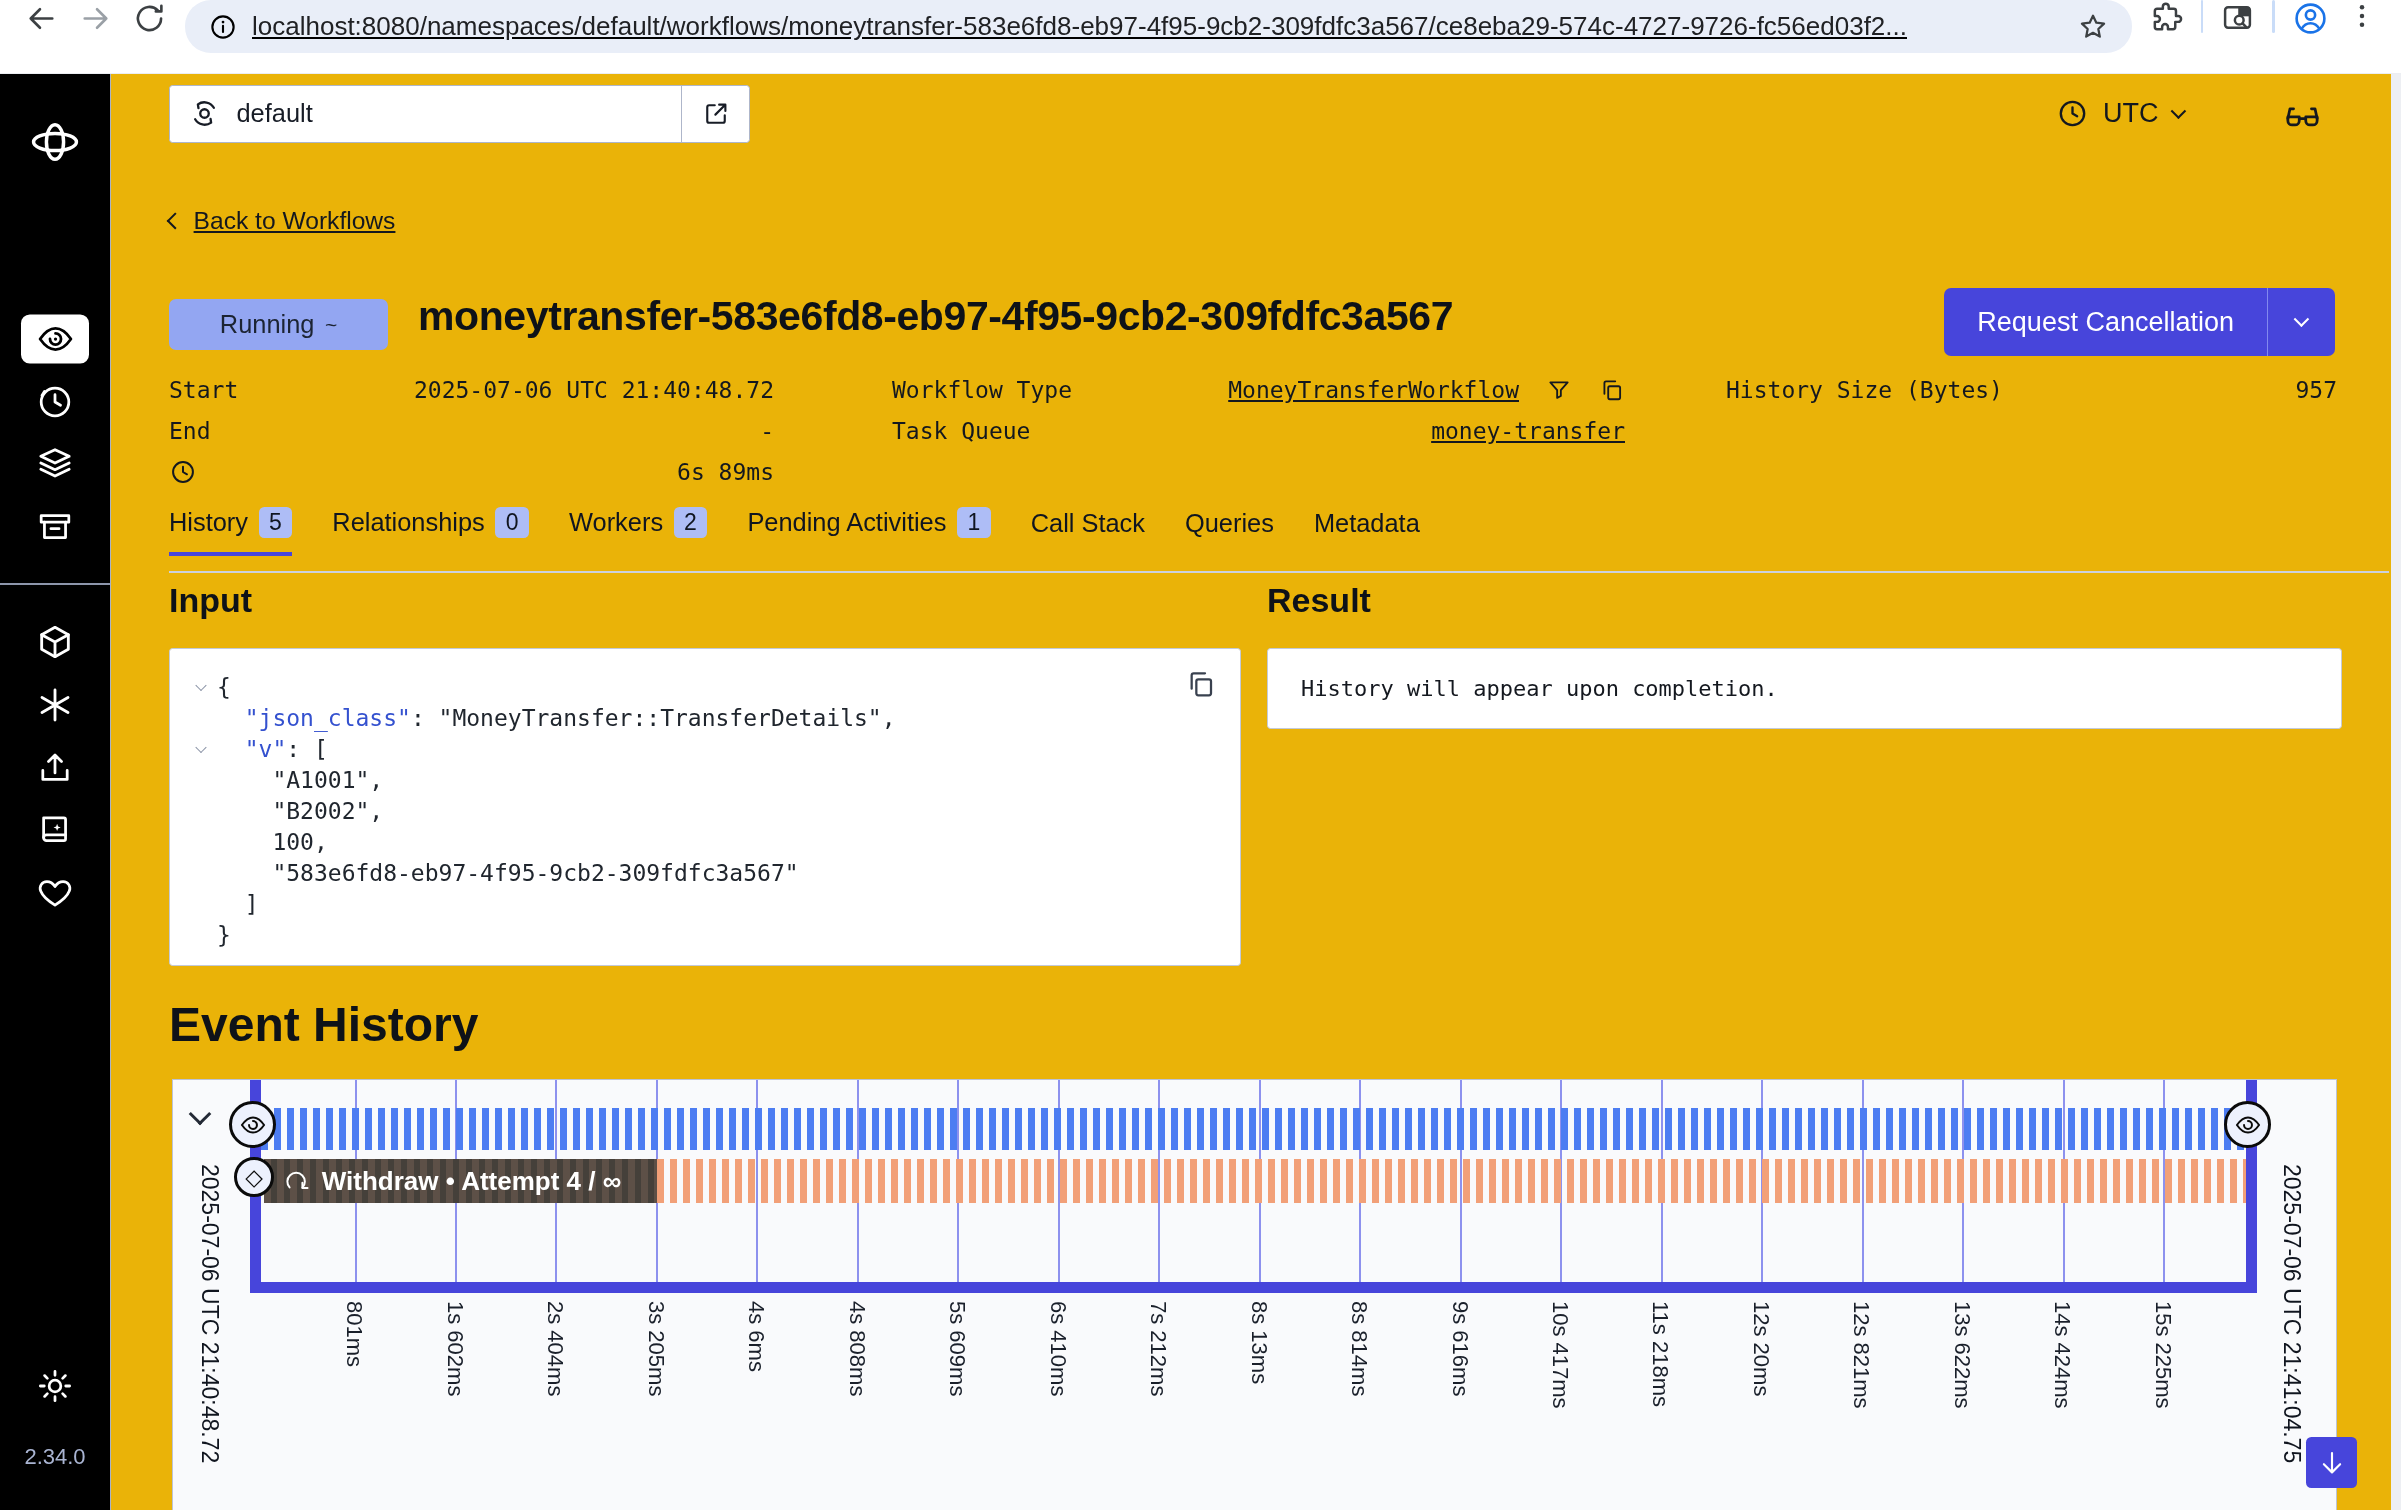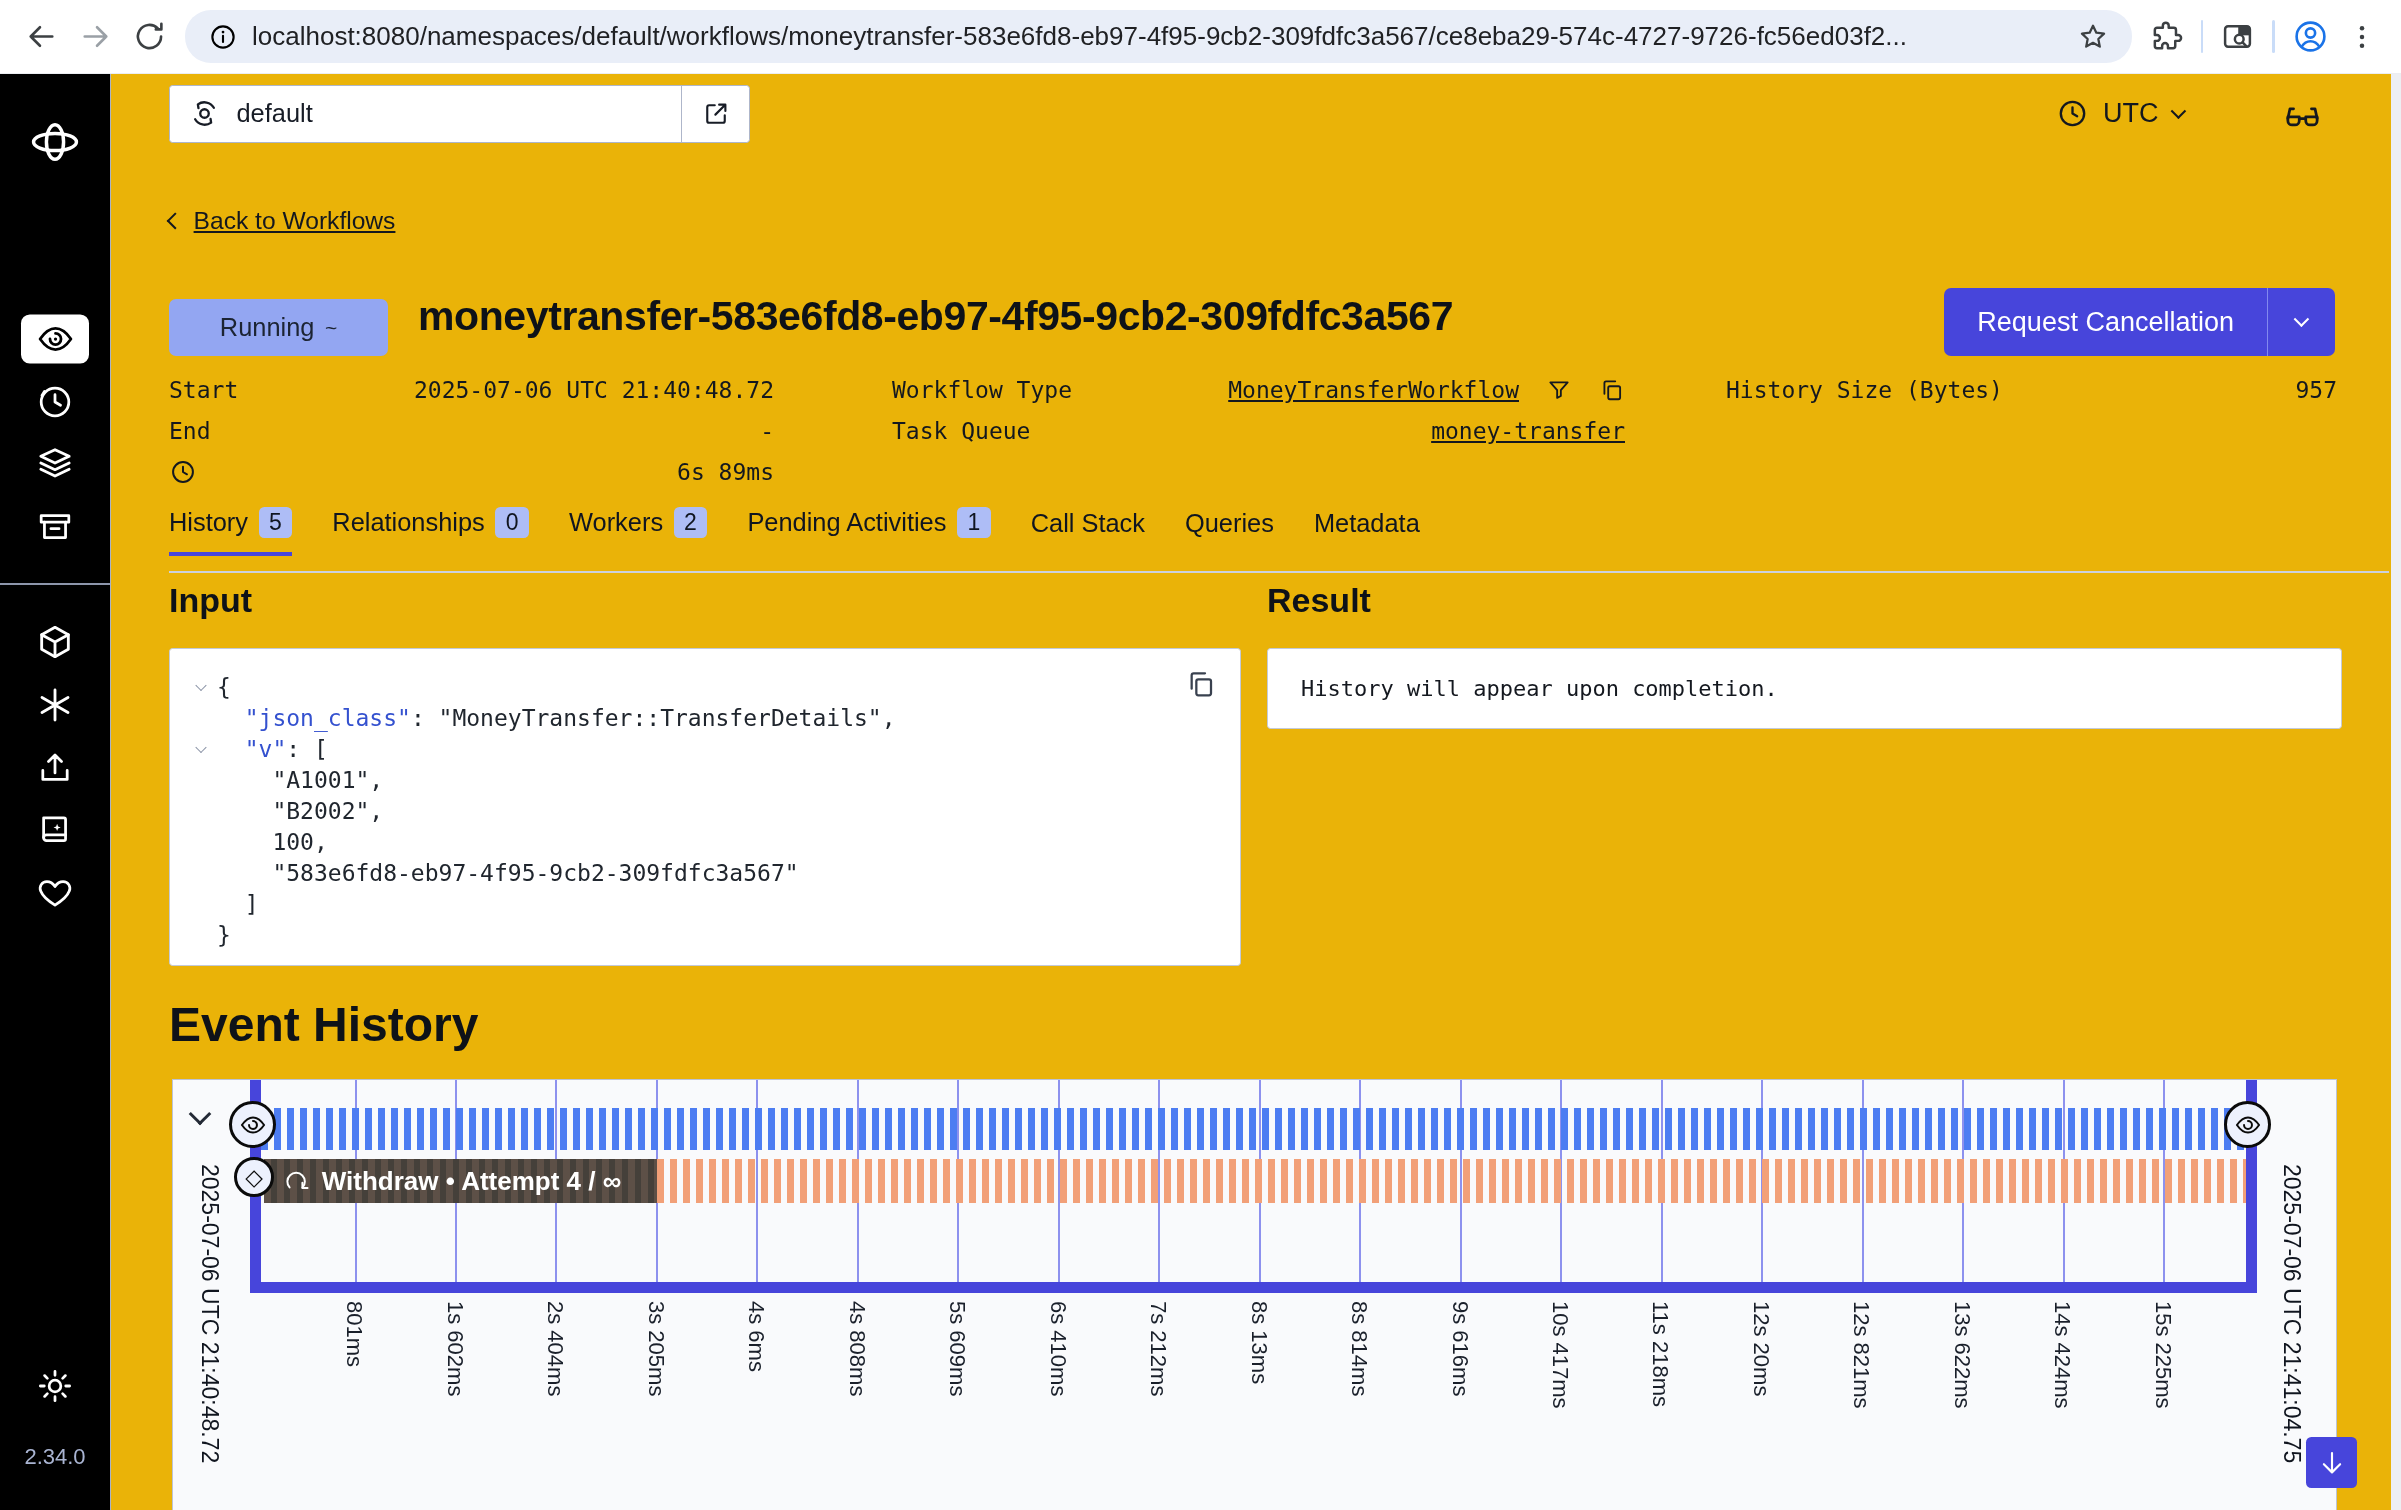--- a/index.html
+++ b/index.html
@@ -2,22 +2,22 @@
 <html style="--accent: #4745db; --blue-stripe: #4d7df2; --orange-stripe: #f2a078; --running-badge: #93a6f2; --tab-badge: #aebdf6; --grid-line: #8d91ee; --json-key: #3451cf; --profile-blue: #1a73e8;font-size:14px"><head>
 <meta charset="utf-8">
 <style>
   * { margin:0; padding:0; box-sizing:border-box; }
   html,body { width:2401px; height:1510px; overflow:hidden; background:#fff;
     font-family:"Liberation Sans", sans-serif; }
   svg { display:block; }
   .ic { stroke:currentColor; fill:none; stroke-width:1.7; stroke-linecap:round; stroke-linejoin:round; }
 
   
-  #chrome { height:74px; background:#fff; display:flex; align-items:center;
-    padding:0 23px; gap:17px; border-bottom:0.9px solid #eceef2; }
+  #chrome { height:74px; background:#fff; display:flex; align-items:flex-start;
+    padding:0 23px; gap:17px; border-bottom:0.9px solid #eceef2;text-decoration:underline; }
   .nav-btn { width:37px; height:37px; color:#3c4043; flex:0 0 auto; }
   .nav-btn.fwd { color:#9aa0a6; }
   .omnibox { flex:1; height:53px; background:#e9eef8; border-radius:26px;
     display:flex; align-items:center; padding:0 23px; gap:14px; min-width:0; }
   .omnibox .url { font-size:26px; color:#202124; white-space:nowrap; overflow:hidden; flex:1; }
   .chrome-sep { width:2.6px; height:33px; background:#c9dcf8; border-radius:1.8px; flex:0 0 auto; }
 
   
   #app { display:flex; height:1437px; }
   #sidebar { position:relative; width:111px; background:#000; flex:0 0 auto;
@@ -46,21 +46,21 @@
     border-bottom:2.6px solid currentColor; transform:rotate(-45deg) translate(1.8px,-1.8px); }
 
   
   #back-link { position:absolute; left:58px; top:133px; display:flex; align-items:center; gap:12.3px;
     color:#14181f; font-size:24.6px; font-weight:500; }
   #back-link .back-chev { width:12.3px; height:12.3px; border-left:2.6px solid #14181f; border-bottom:2.6px solid #14181f;
     transform:rotate(45deg); }
   #back-link span { text-decoration:underline; }
 
   
-  #status-badge { position:absolute; left:58px; top:225px; width:219px; height:57px;
+  #status-badge { position:absolute; left:58px; top:225px; width:219px; height:51px;
     background:var(--running-badge); border-radius:7px; display:flex; align-items:center;
     justify-content:center; gap:10.5px; font-size:25.4px; font-weight:500; color:#1c2433; }
   #status-badge .squig { font-size:21px; color:#3b4произ; }
   #wf-title { position:absolute; left:307px; top:219px; font-size:41px; font-weight:700;
     color:#0e1218; letter-spacing:-0.4px; white-space:nowrap; }
   #cancel-btn { position:absolute; right:66px; top:214px; height:68px; display:flex;
     background:var(--accent); border-radius:7px; color:#fff; overflow:hidden; }
   #cancel-main { display:flex; align-items:center; padding:0 33px; font-size:27px; font-weight:500; }
   #cancel-chev { width:68px; display:flex; align-items:center; justify-content:center;
     border-left:1.8px solid #8289ef; }

